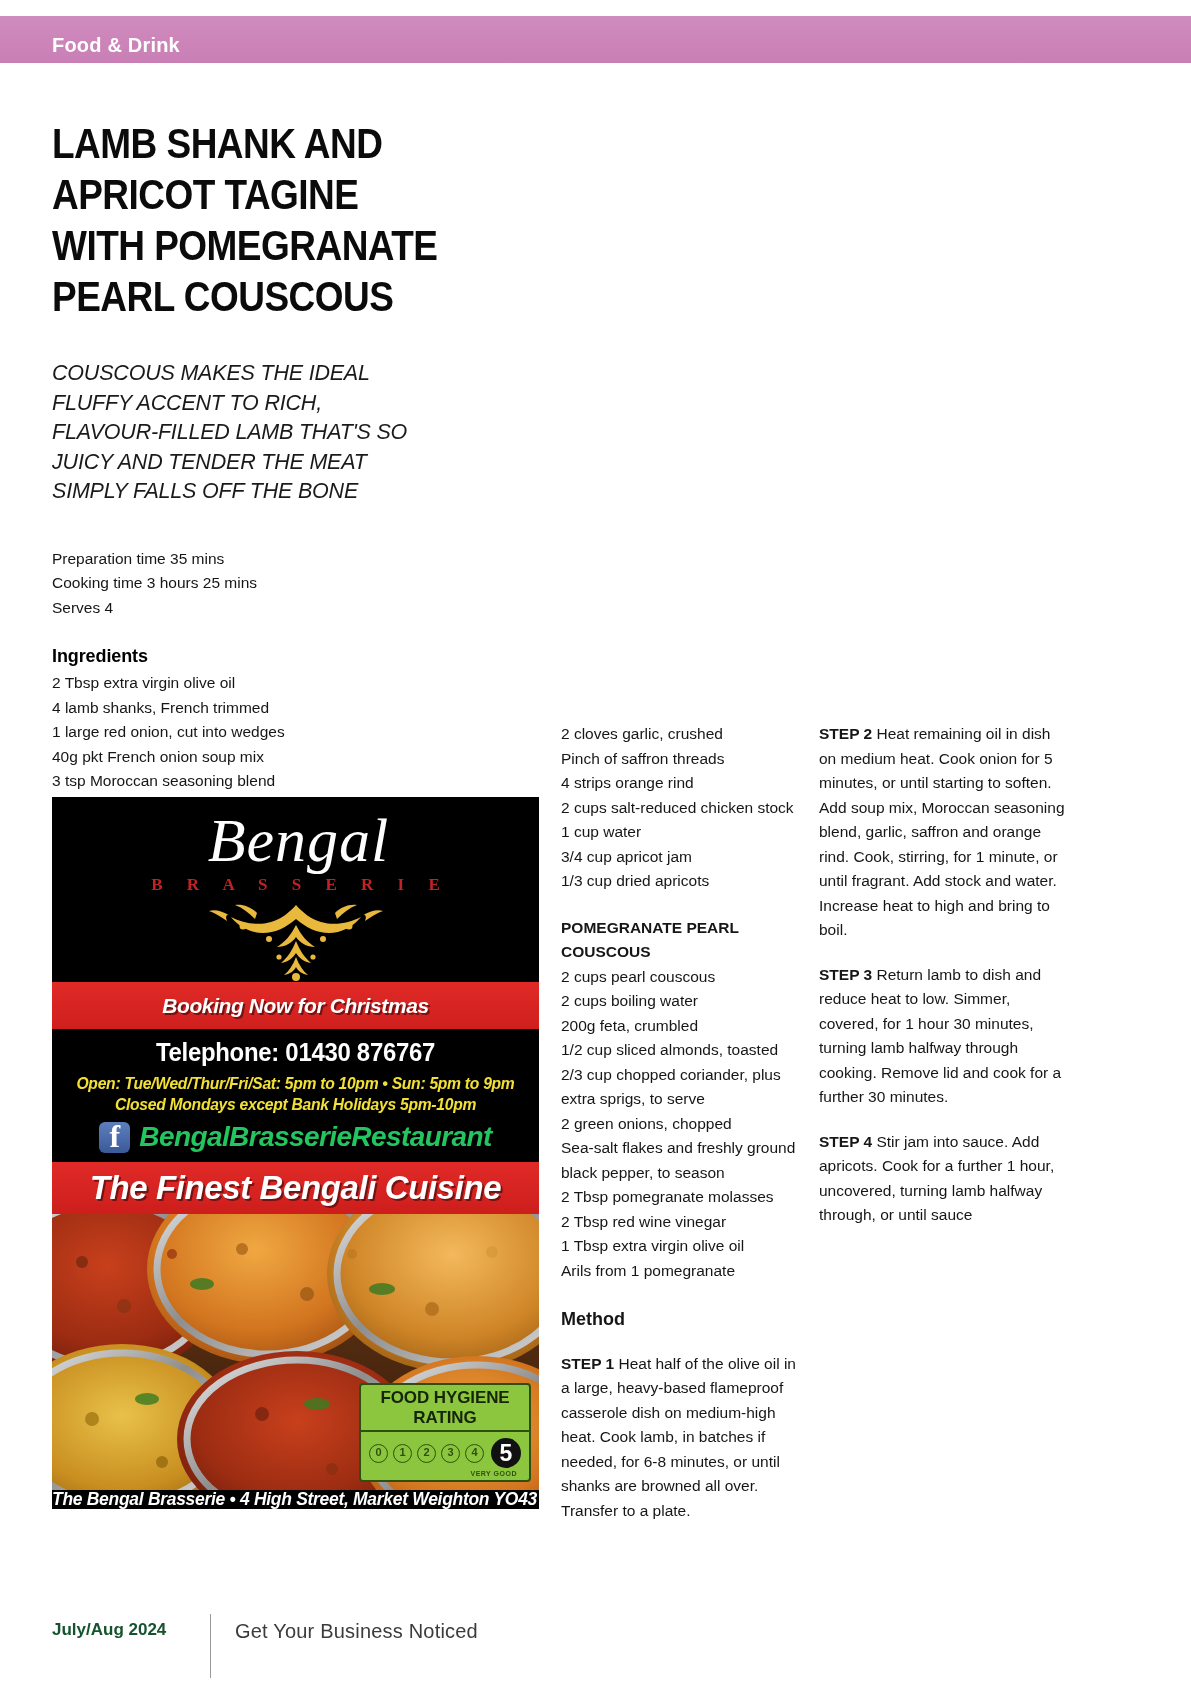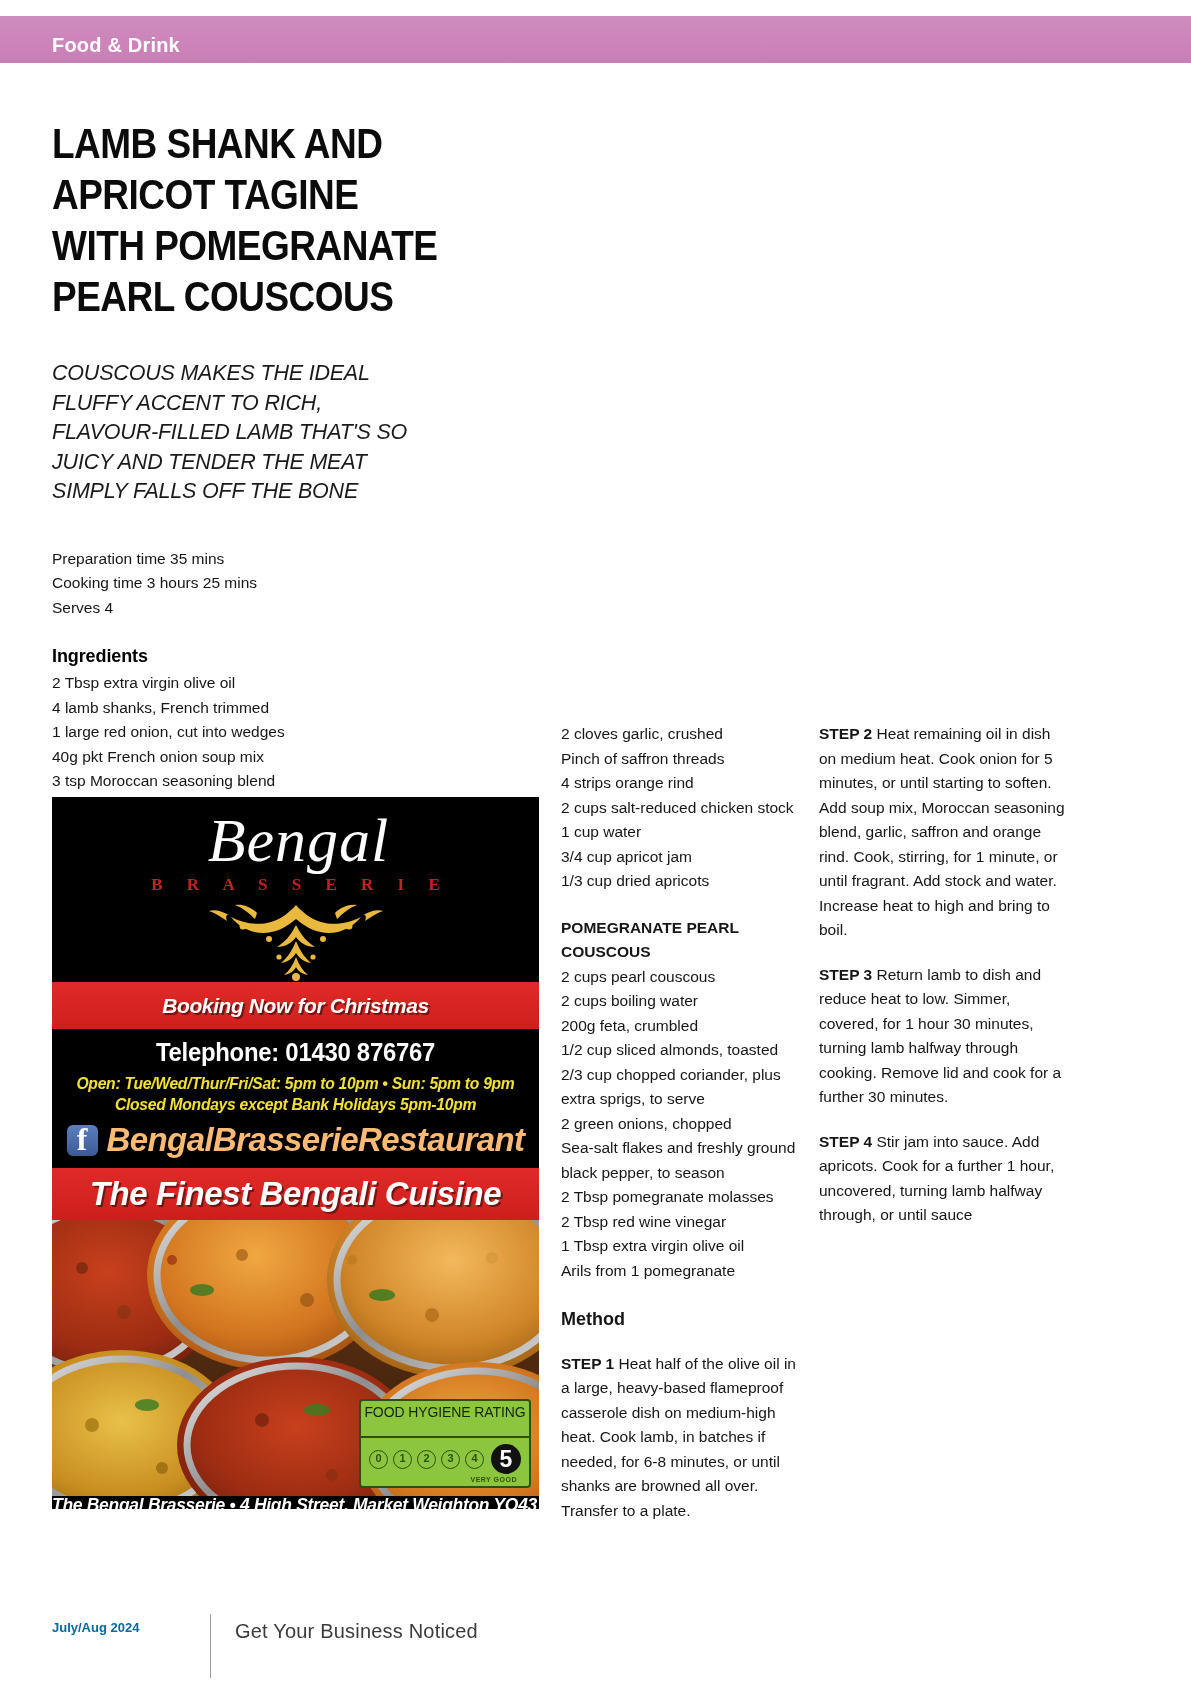--- a/index.html
+++ b/index.html
@@ -196,24 +196,24 @@
     position: absolute;
     left: 0; right: 0;
     top: -4px;
     text-align: center;
     font-family: "Liberation Serif", serif;
     font-weight: bold;
     font-size: 32px;
     color: #ffffff;
   }
   .ad-social-name {
-    font-size: 33px;
-    font-weight: bold;
-    font-style: italic;
-    color: #fdba74;
+    font-size: 28px;
+    font-weight: bold;
+    font-style: italic;
+    color: #22c55e;
     letter-spacing: -0.6px;
   }
 
   .ad-cuisine {
     margin-top: 9px;
     height: 52px;
     background: linear-gradient(180deg, #e02a27 0%, #cd1e1c 100%);
     display: flex;
     align-items: center;
     justify-content: center;
@@ -240,26 +240,26 @@
     bottom: 8px;
     width: 172px;
     background: #8cc63f;
     border: 2px solid #2f4f12;
     border-radius: 4px;
     padding: 3px 0 2px 0;
     box-sizing: border-box;
   }
   .hygiene-title {
     text-align: center;
-    font-size: 14px;
-    font-weight: normal;
+    font-size: 17px;
+    font-weight: bold;
     color: #16250a;
     letter-spacing: -0.1px;
     border-bottom: 2px solid #2f4f12;
-    padding-bottom: 16px;
+    padding-bottom: 2px;
   }
   .hygiene-scale {
     display: flex;
     align-items: center;
     justify-content: center;
     gap: 5px;
     padding: 6px 4px 2px 4px;
   }
   .hygiene-num {
     width: 17px;
@@ -344,23 +344,23 @@
   
   .footer {
     position: absolute;
     left: 52px;
     top: 1620px;
     width: 1090px;
     display: flex;
     align-items: flex-start;
   }
   .footer-date {
-    font-size: 13px;
-    font-weight: bold;
-    color: #0369a1;
+    font-size: 17px;
+    font-weight: bold;
+    color: #14532d;
     width: 158px;
   }
   .footer-divider {
     width: 1px;
     height: 64px;
     background: #9a9a9a;
     margin-top: -6px;
   }
   .footer-tagline {
     margin-left: 24px;

